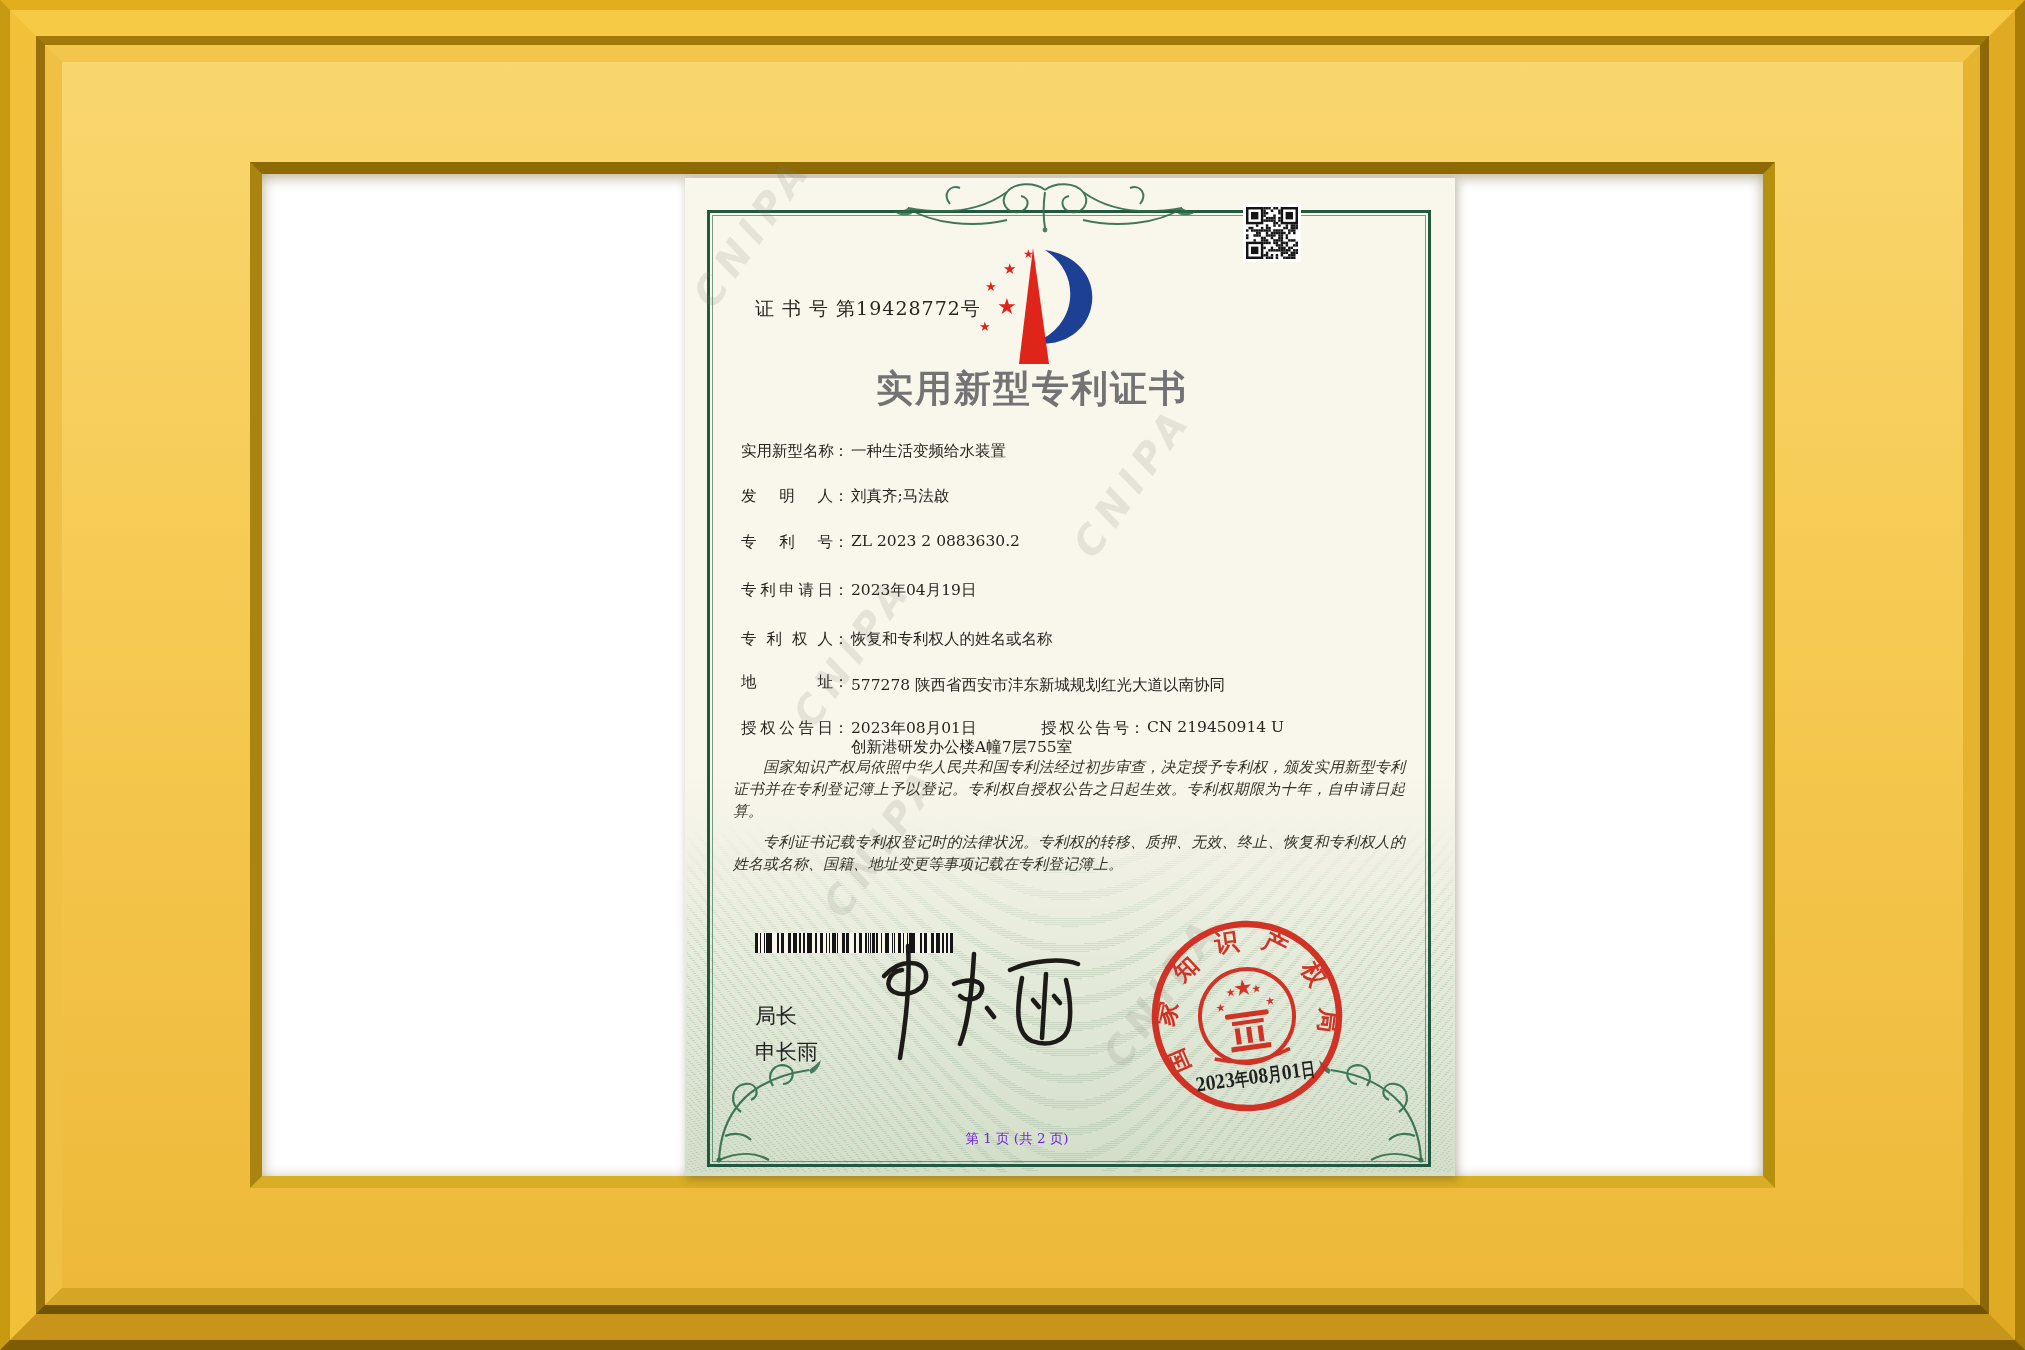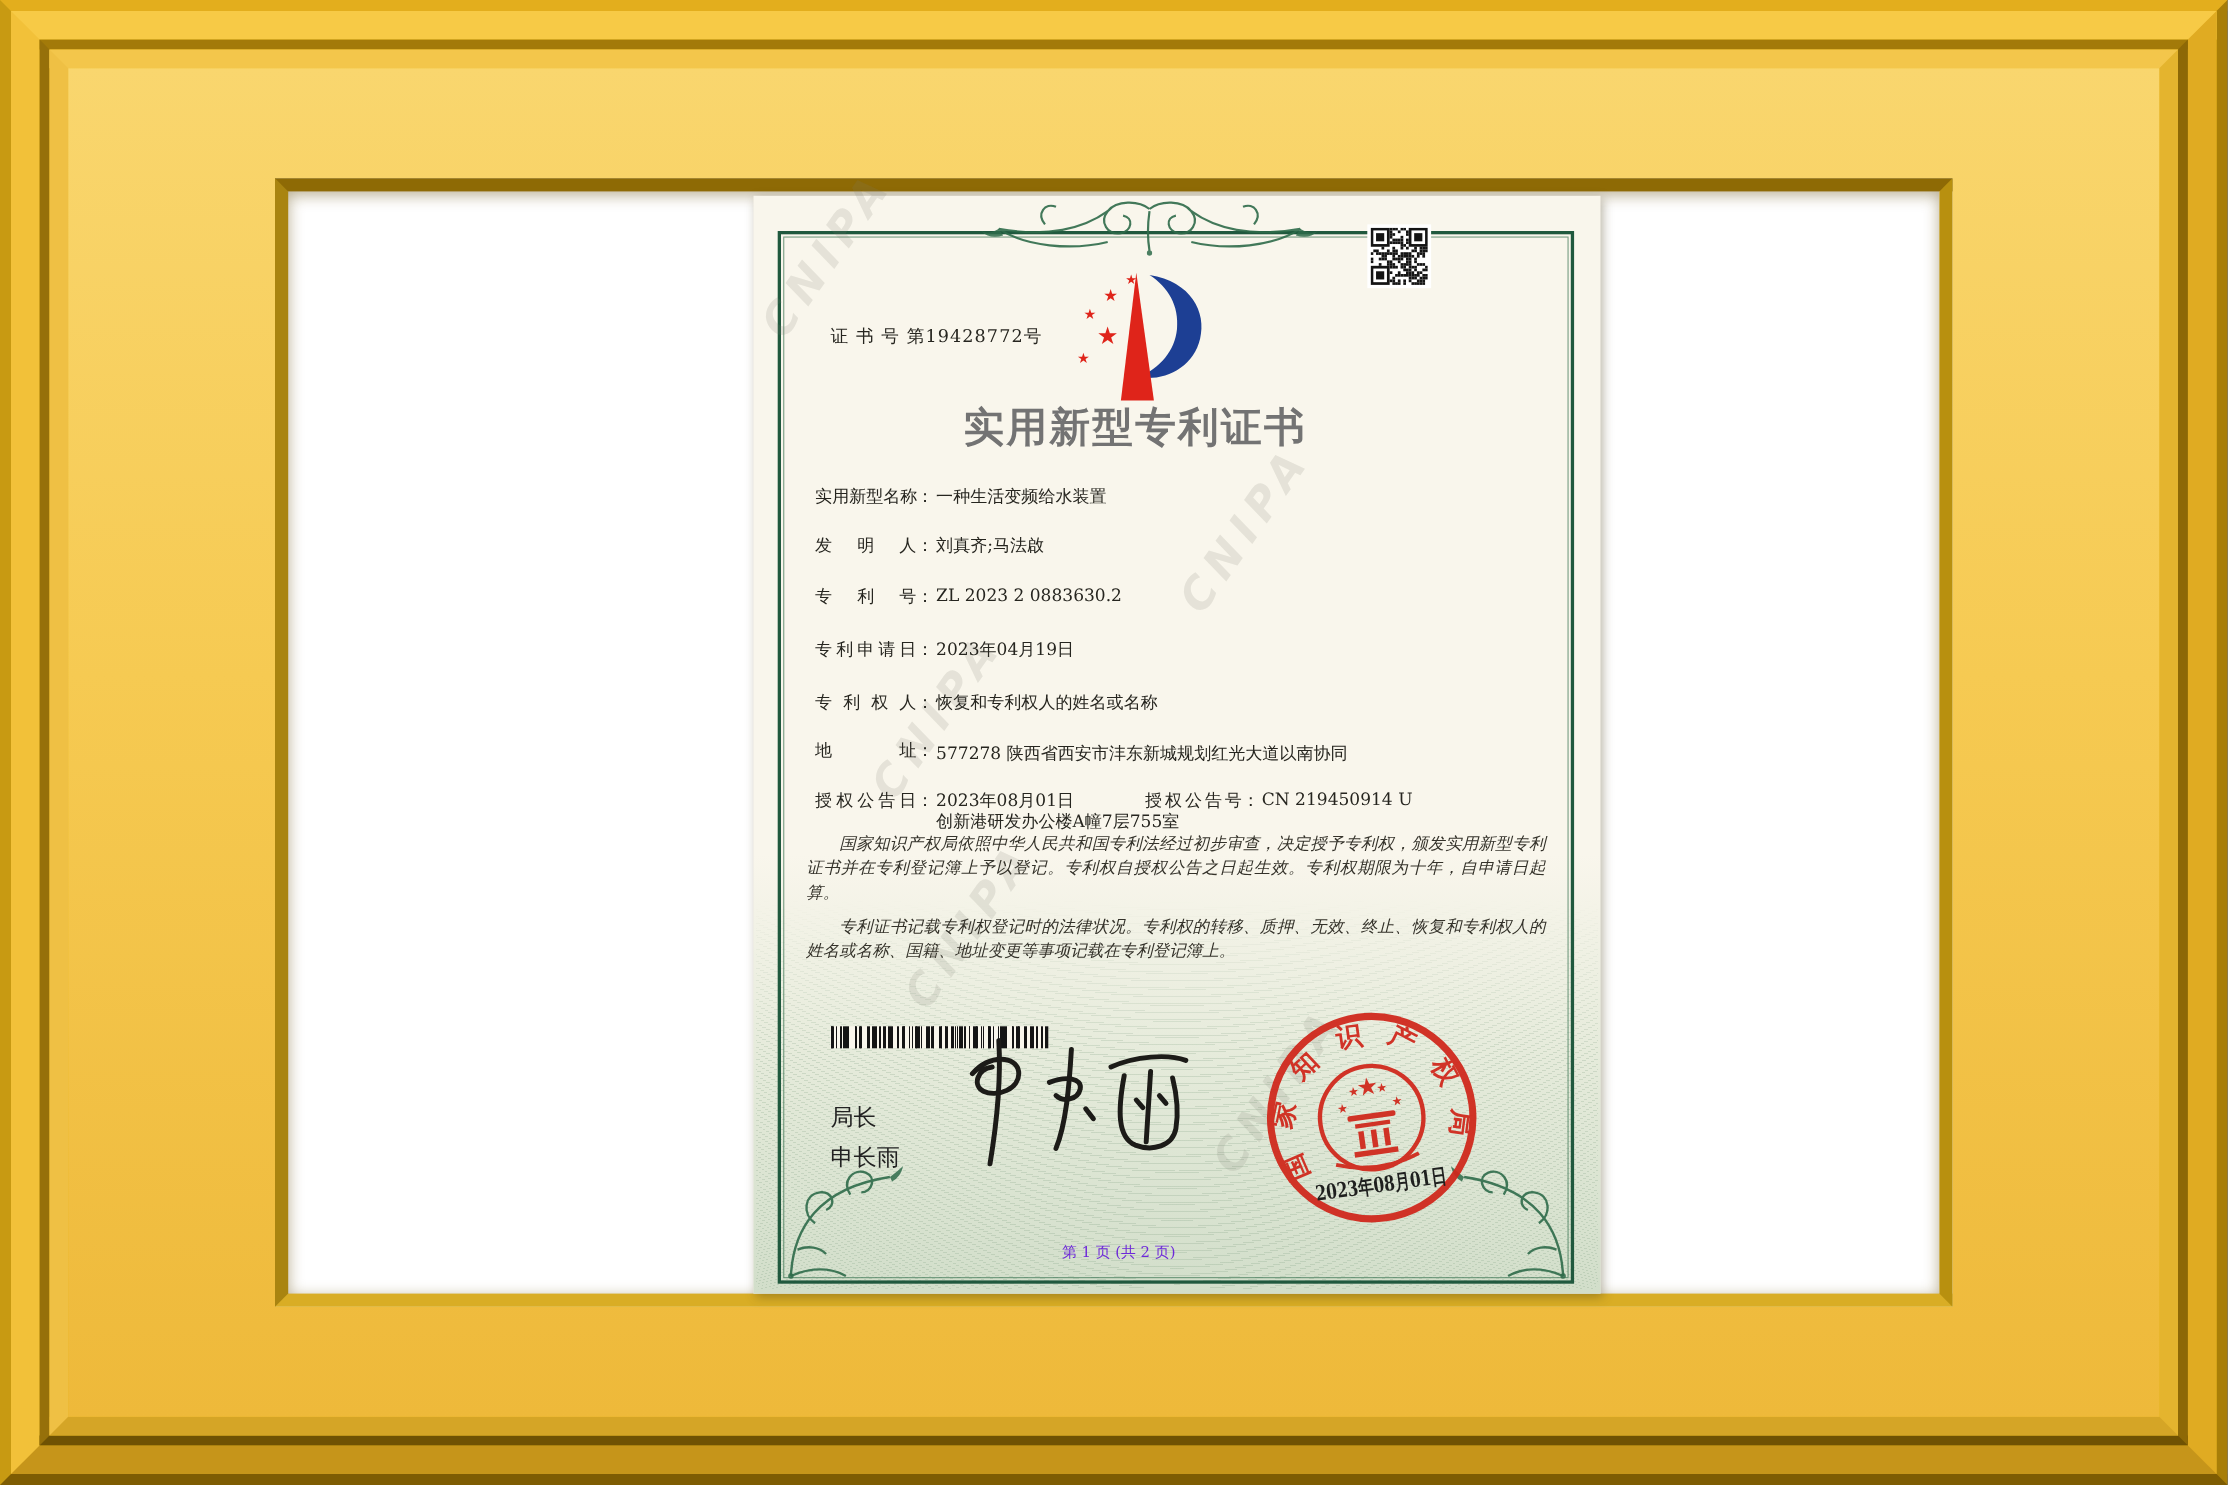--- a/index.html
+++ b/index.html
@@ -17,21 +17,21 @@
   .page{position:absolute;left:685px;top:178px;width:770px;height:998px;background:#f9f6ec;
         box-shadow:2px 3px 9px rgba(70,60,20,.38);color:#26251f;}
   .tint{position:absolute;inset:0;pointer-events:none;
         background:linear-gradient(180deg,rgba(223,232,214,0) 60%,rgba(214,226,205,.55) 78%,rgba(203,218,196,.85) 100%);}
   .waves{position:absolute;left:2px;right:2px;top:640px;bottom:4px;pointer-events:none;
         background:repeating-radial-gradient(120% 90% at 50% 150%,rgba(118,152,122,.22) 0 1px,rgba(0,0,0,0) 1px 6px);
         -webkit-mask-image:linear-gradient(180deg,transparent 0,#000 40%);
         mask-image:linear-gradient(180deg,transparent 0,#000 40%);}
   .pborder{position:absolute;left:22px;top:32px;right:24px;bottom:9px;border:3px solid #20593e;}
   .pborder::after{content:"";position:absolute;inset:2px;border:1px solid rgba(46,107,74,.65);}
-  .certno{position:absolute;left:70px;top:118px;font-size:16px;letter-spacing:1px;}
+  .certno{position:absolute;left:70px;top:118px;font-size:19px;letter-spacing:1px;}
   .logo{position:absolute;left:288px;top:68px;width:130px;height:122px;}
   .logo .star{position:absolute;color:#df241a;line-height:1;font-family:"DejaVu Sans",sans-serif;}
   .qr{position:absolute;left:558px;top:26px;width:58px;height:58px;background:#fff;padding:3px;box-sizing:border-box;}
   .title{position:absolute;left:0;top:186px;width:694px;text-align:center;font-size:37px;font-weight:700;
          letter-spacing:2px;color:#737373;}
   .frow{position:absolute;left:56px;font-size:15.5px;white-space:nowrap;}
   .flabel{display:inline-block;width:92px;text-align:justify;text-align-last:justify;vertical-align:top;}
   .fcolon{display:inline-block;width:16px;text-align:center;vertical-align:top;}
   .fvalue{margin-left:2px;}
   .addr .fvalue{display:inline-block;white-space:normal;width:440px;line-height:26px;vertical-align:top;}

